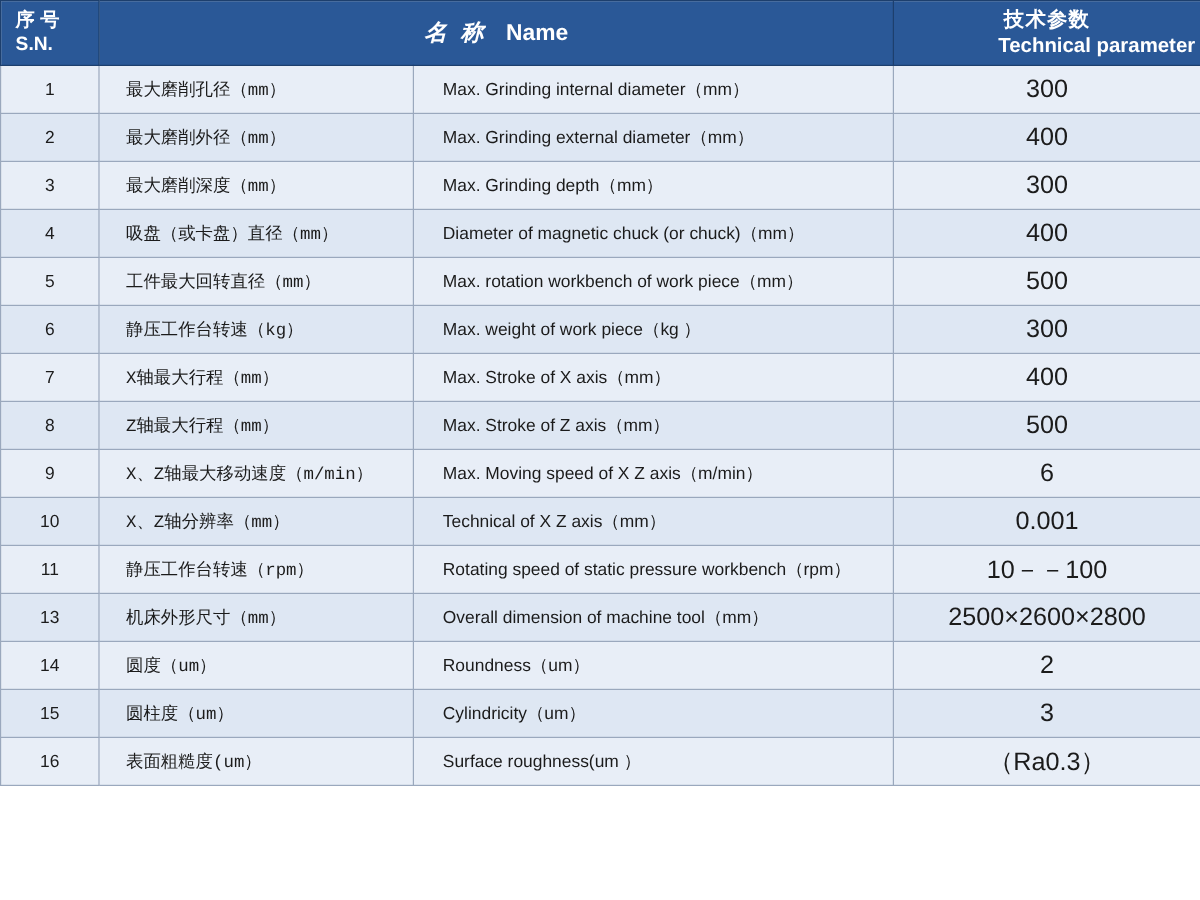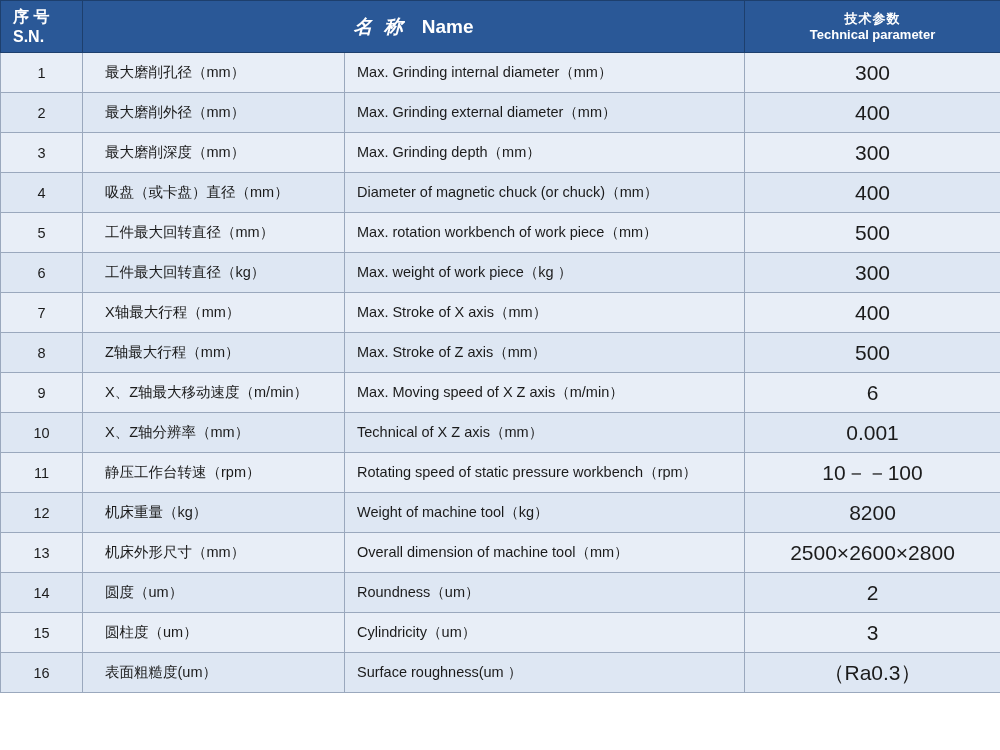--- a/index.html
+++ b/index.html
@@ -41,46 +41,47 @@
   }
   thead .hdr-name {
     font-size: 19px;
   }
   thead .hdr-name .cn {
     letter-spacing: 3px;
     margin-right: 16px;
     font-style: italic;
   }
   thead .hdr-param {
-    font-size: 13px;
+    font-size: 17px;
   }
   thead .hdr-param .line1 { display: block; letter-spacing: 1px; }
-  thead .hdr-param .line2 { display: block; }
+  thead .hdr-param .line2 { display: block; text-align: right; }
 
   tbody td {
     border: 1px solid #9aa8bd;
     height: 37px;
     font-size: 14.5px;
     color: #1b1b1b;
     vertical-align: middle;
     background: #e8eef7;
   }
   tbody tr:nth-child(even) td {
     background: #dee7f3;
   }
   td.sn {
     text-align: center;
     font-size: 14.5px;
   }
   td.cn {
     padding-left: 22px;
     font-size: 14.5px;
+    font-family: Liberation Mono, monospace;
   }
   td.en {
-    padding-left: 12px;
+    padding-left: 24px;
     font-size: 14.5px;
   }
   td.param {
     text-align: center;
     font-size: 21px;
   }
 </style>
 </head>
 <body>
 
@@ -132,21 +133,21 @@
         <td class="param">400</td>
       </tr>
       <tr>
         <td class="sn">5</td>
         <td class="cn">工件最大回转直径（mm）</td>
         <td class="en">Max. rotation workbench of work piece（mm）</td>
         <td class="param">500</td>
       </tr>
       <tr>
         <td class="sn">6</td>
-        <td class="cn">工件最大回转直径（kg）</td>
+        <td class="cn">静压工作台转速（kg）</td>
         <td class="en">Max. weight of work piece（kg ）</td>
         <td class="param">300</td>
       </tr>
       <tr>
         <td class="sn">7</td>
         <td class="cn">X轴最大行程（mm）</td>
         <td class="en">Max. Stroke of X axis（mm）</td>
         <td class="param">400</td>
       </tr>
       <tr>
@@ -167,26 +168,20 @@
         <td class="en">Technical of X Z axis（mm）</td>
         <td class="param">0.001</td>
       </tr>
       <tr>
         <td class="sn">11</td>
         <td class="cn">静压工作台转速（rpm）</td>
         <td class="en">Rotating speed of static pressure workbench（rpm）</td>
         <td class="param">10－－100</td>
       </tr>
       <tr>
-        <td class="sn">12</td>
-        <td class="cn">机床重量（kg）</td>
-        <td class="en">Weight of machine tool（kg）</td>
-        <td class="param">8200</td>
-      </tr>
-      <tr>
         <td class="sn">13</td>
         <td class="cn">机床外形尺寸（mm）</td>
         <td class="en">Overall dimension of machine tool（mm）</td>
         <td class="param">2500×2600×2800</td>
       </tr>
       <tr>
         <td class="sn">14</td>
         <td class="cn">圆度（um）</td>
         <td class="en">Roundness（um）</td>
         <td class="param">2</td>

